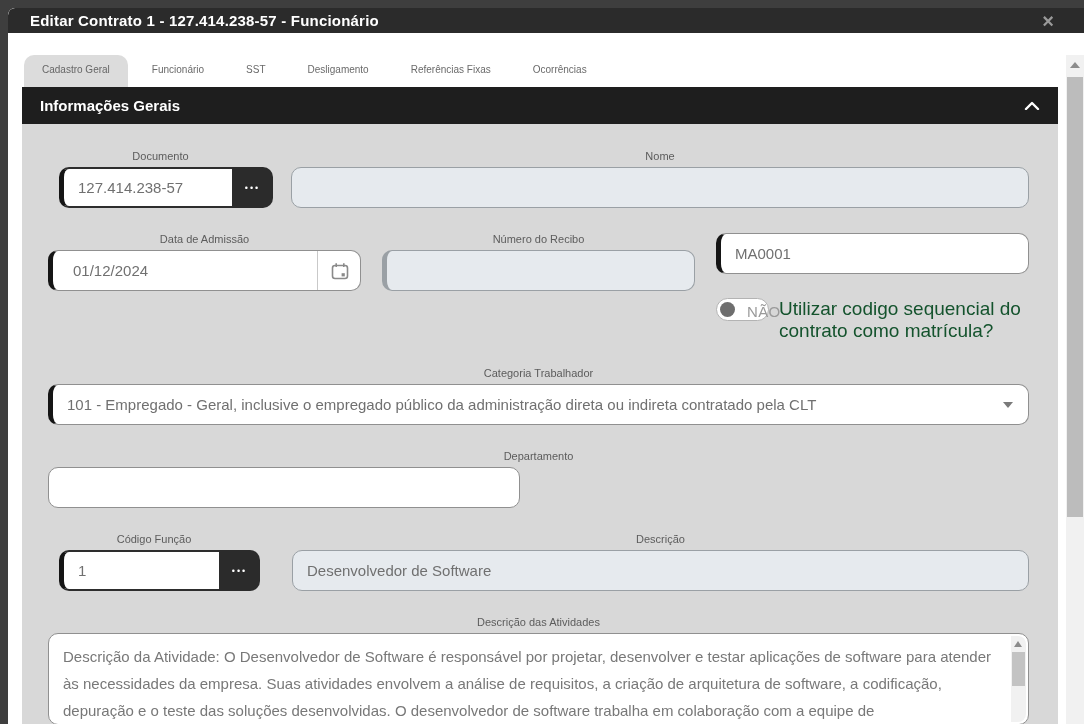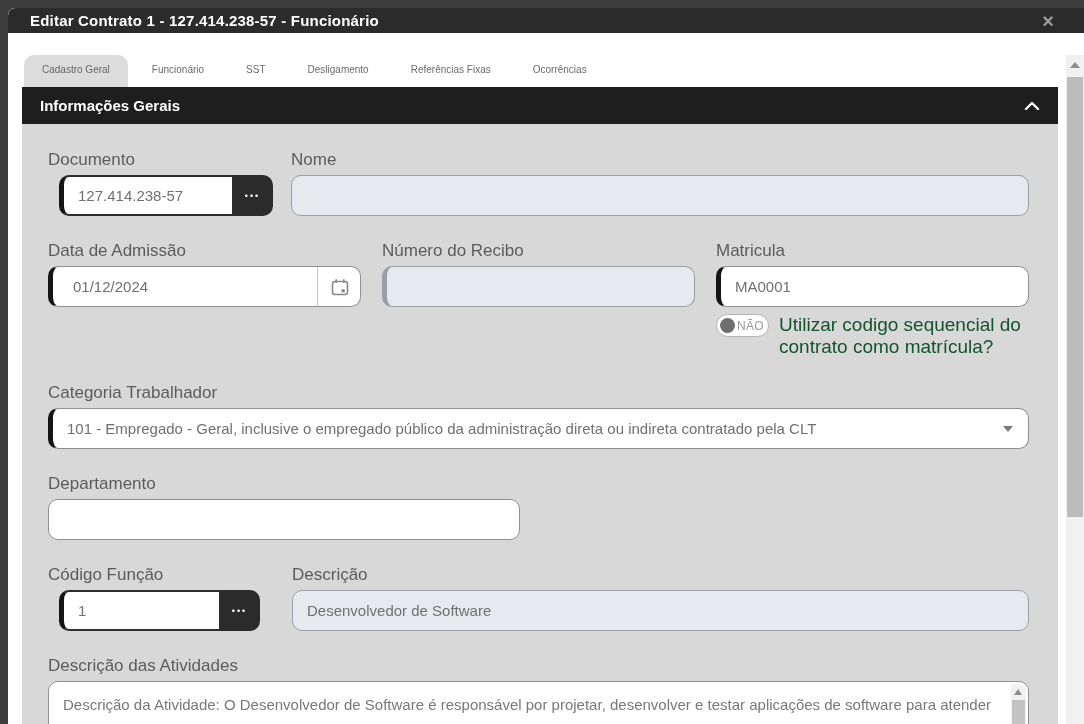--- a/index.html
+++ b/index.html
@@ -28,21 +28,21 @@
          cursor:pointer; white-space:nowrap; margin-right:6px; }
   .tab.active { background:#dcdcdc; border-radius:10px 10px 0 0; color:#666; }
 
   .card { margin:0 26px 0 14px; }
   .card-header { background:#1e1e1e; height:37px; display:flex; align-items:center;
                  padding:0 18px; }
   .card-title { color:#fff; font-size:15px; font-weight:bold; }
   .collapse-icon { margin-left:auto; cursor:pointer; display:flex; align-items:center; }
   .card-body { background:#d8d8d8; padding:26px 29px 30px 26px; min-height:560px; }
 
-  .field-label { font-size:17px; color:#5c5c5c; margin-bottom:5px; display:block; }
+  .field-label { font-size:11px; color:#5c5c5c; margin-bottom:5px; display:block;text-align:center; }
   .inp { width:100%; height:41px; background:#fff; border:1px solid #909090;
          border-radius:10px; padding:0 14px; font-size:15px; color:#707070;
          font-family:"Liberation Sans", sans-serif; outline:none; }
   .inp.req { border-left:5px solid #151515; }
   .inp.disabled { background:#e6eaee; border-color:#9aa0a5; }
 
   .row { display:flex; gap:18px; margin-bottom:25px; }
   .grid3 { display:grid; grid-template-columns:1fr 1fr 1fr; gap:21px; }
   .col { flex:1; }
 
@@ -69,21 +69,21 @@
   .select-wrap .inp { padding-right:20px; cursor:pointer;
                white-space:nowrap; overflow:hidden; text-overflow:ellipsis;
                line-height:39px; }
 
   
   .toggle-row { display:flex; gap:10px; margin-top:7px; align-items:flex-start; }
   .toggle { flex:none; width:53px; height:23px; border:1px solid #b3b3b3;
             border-radius:12px; background:#fff; position:relative; cursor:pointer; }
   .toggle .knob { position:absolute; left:3px; top:3px; width:15px; height:15px;
             border-radius:50%; background:#6e6e6e; }
-  .toggle .state { position:absolute; left:20px; top:4px; font-size:12px;
+  .toggle .state { position:absolute; left:30px; top:4px; font-size:15px;
             color:#9a9a9a; letter-spacing:.3px; }
   .toggle-label { font-size:19px; color:#14532d; line-height:22px; max-width:250px; }
 
   
   .textarea-box { position:relative; background:#fff; border:1px solid #909090;
                   border-radius:10px; height:92px; padding:9px 34px 9px 14px;
                   overflow:hidden; }
   .textarea-text { font-size:15px; color:#787878; line-height:27px; }
   .ta-scroll { position:absolute; top:2px; right:2px; bottom:2px; width:15px;
                background:#f1f1f1; border-radius:0 8px 8px 0; }
@@ -161,21 +161,20 @@
                   <rect x="11.6" y="12.2" width="3.2" height="3.2" fill="#8a8a8a"></rect>
                 </svg>
               </span>
             </div>
           </div>
           <div>
             <label class="field-label">Número do Recibo</label>
             <input class="inp req disabled" disabled="" value="" style="">
           </div>
           <div>
-            <label class="field-label">Matricula</label>
             <input class="inp req" value="MA0001" style="">
           </div>
         </div>
 
         <div class="grid3 mb-sm">
           <div></div>
             <div></div>
           <div class="toggle-row">
             <div class="toggle">
               <span class="knob"></span>

